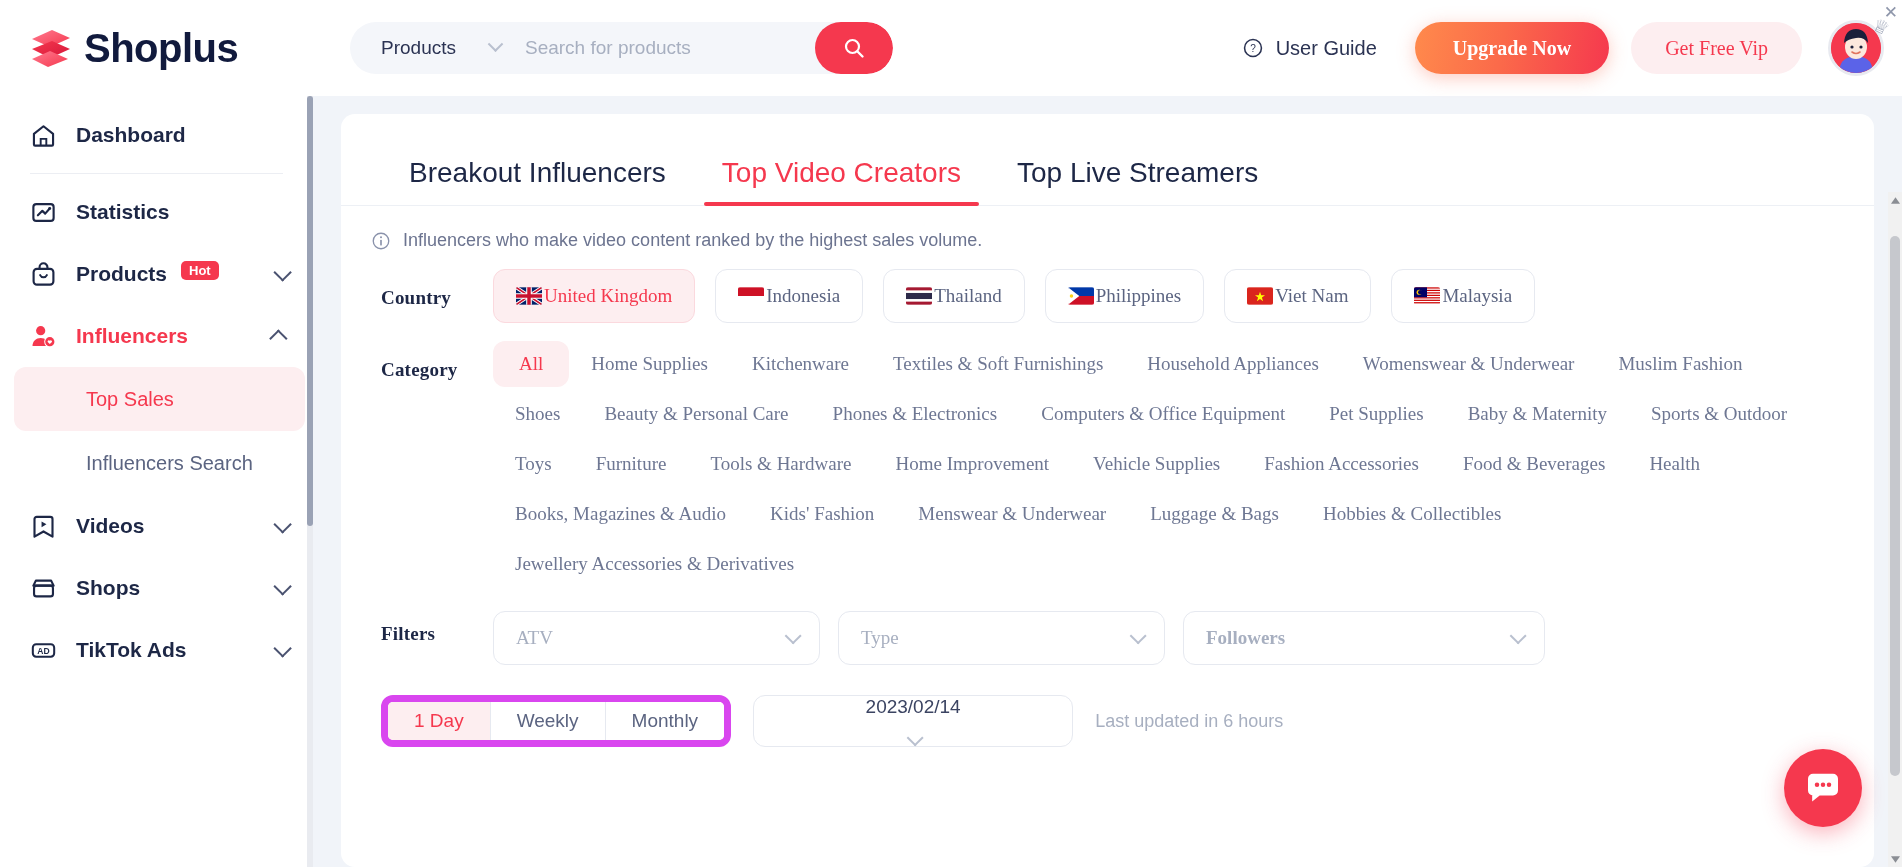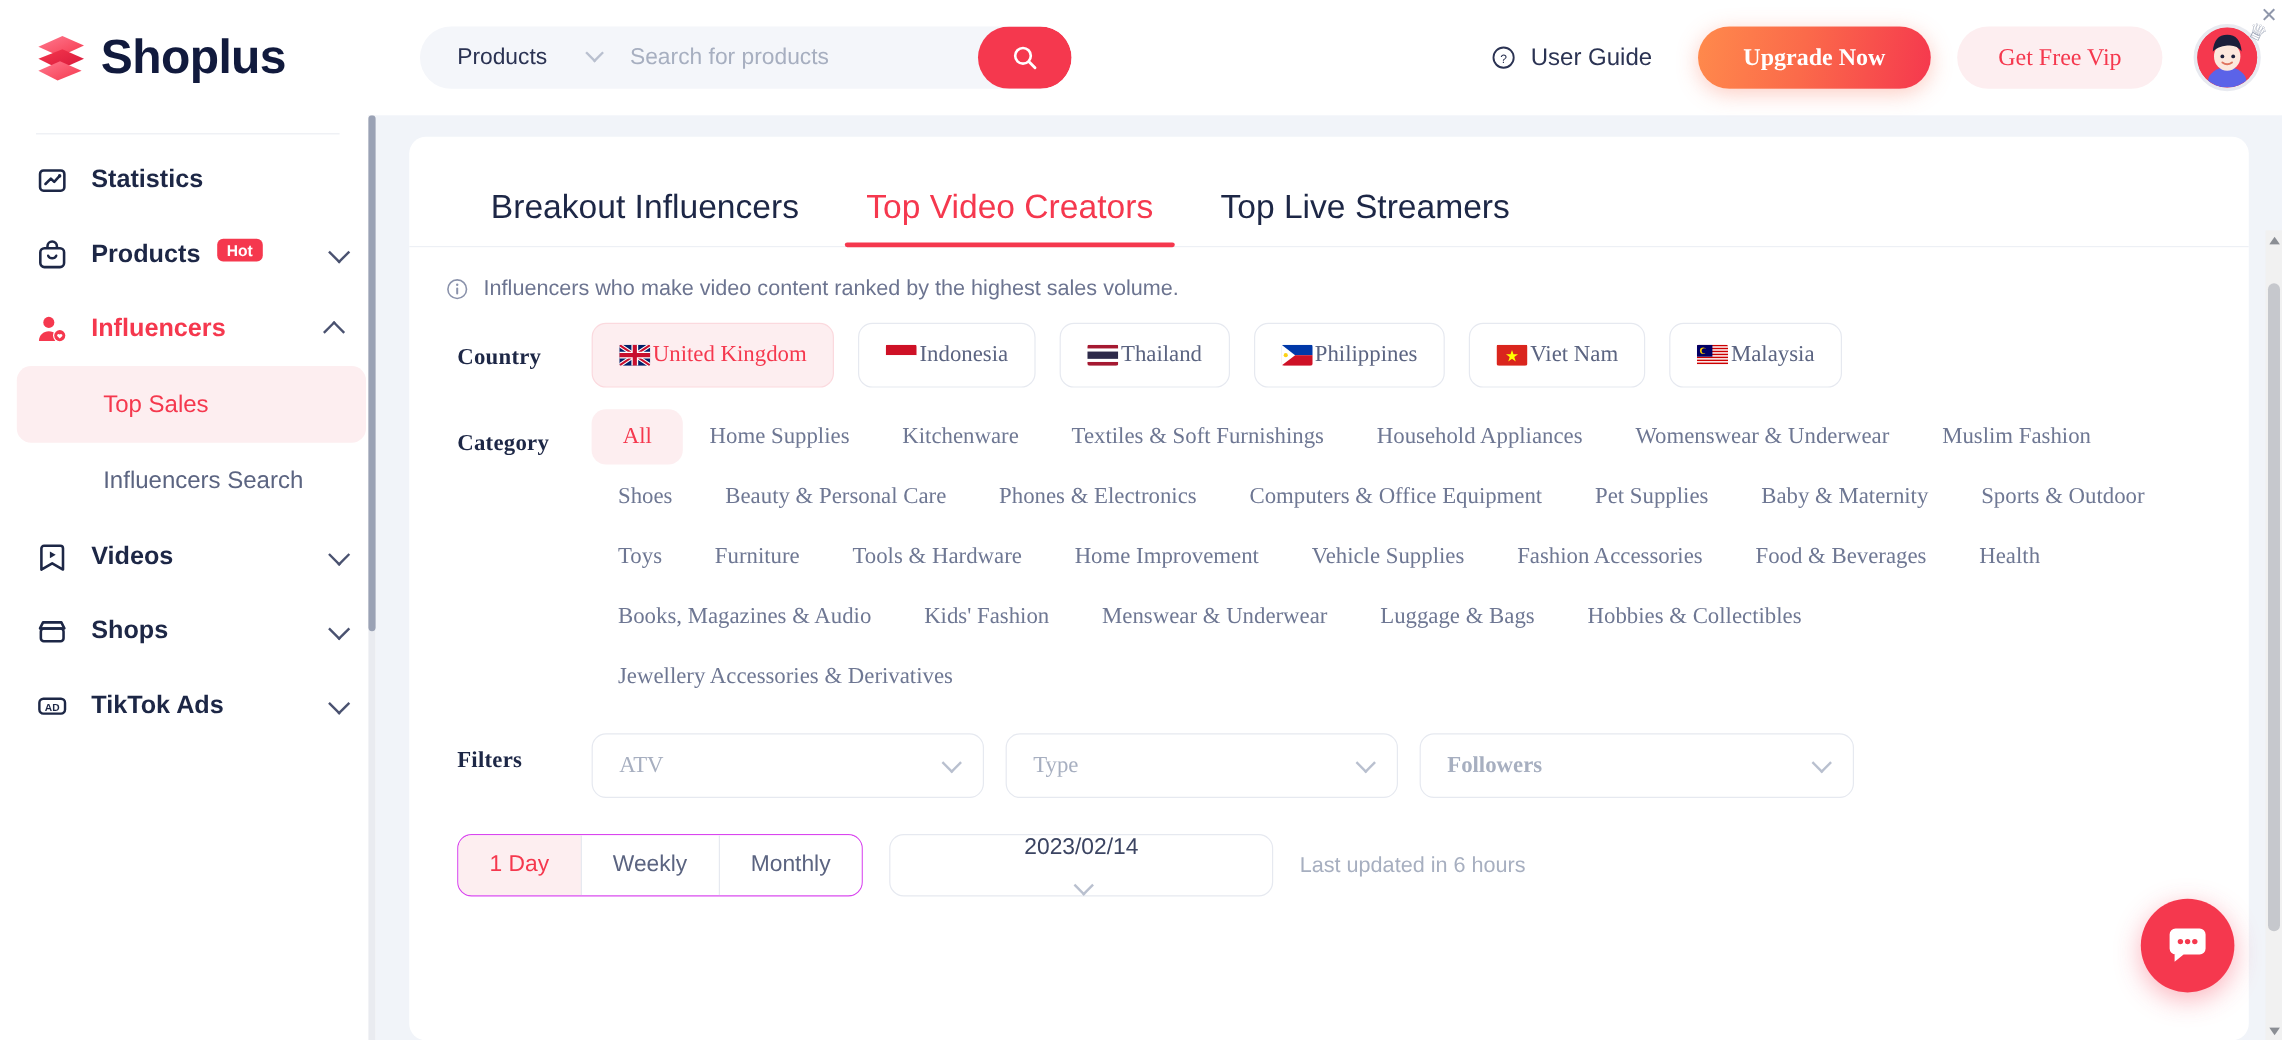--- a/index.html
+++ b/index.html
@@ -162,21 +162,21 @@
     padding: 0 22px; cursor: pointer; background: #fff;
     justify-content: space-between;
   }
   .select-box.w1 { width: 327px; }
   .select-box.w2 { width: 327px; gap: 16px; }
   .select-box.w3 { width: 362px; font-weight: bold; }
   .select-ph { font-size: 19px; color: #a7afc0; font-family: "Liberation Serif", serif; }
   .chev2 { width: 12px; height: 12px; border-right: 2px solid #b9c0cf; border-bottom: 2px solid #b9c0cf; transform: rotate(45deg) translateY(-3px); }
 
   .period-row { display: flex; align-items: center; gap: 22px; padding: 30px 0 0 0; }
-  .seg { display: flex; border: 1px solid #d946ef; border-radius: 12px; overflow: hidden; height: 52px; justify-content: flex-end; }
+  .seg { display: flex; border: 7px solid #d946ef; border-radius: 12px; overflow: hidden; height: 52px; justify-content: flex-end; }
   .seg-btn {
     font-size: 19px; color: #5b6481; background: #fff; border: none;
     padding: 0 26px; cursor: pointer; border-right: 1px solid #e6e9f0;
     font-family: "Liberation Sans", sans-serif;
   }
   .seg-btn:last-child { border-right: none; }
   .seg-btn.active { background: #fdeef0; color: #f5384e; }
   .date-box {
     border: 1px solid #e6e9f0; border-radius: 12px; height: 52px;
     width: 320px; display: flex; align-items: center; justify-content: space-between;
@@ -268,20 +268,29 @@
         <span class="crown">♕</span>
       </div>
     </div>
     <span class="close-x">✕</span>
   </div>
 
   <div class="body-row">
 
     <div class="sidebar">
 
+      <div class="nav-item">
+        <span class="nav-icon">
+          <svg width="27" height="27" viewBox="0 0 24 24" fill="none">
+            <path d="M3.5 10.5 L12 3.8 L20.5 10.5 V20 a1 1 0 0 1-1 1 H4.5 a1 1 0 0 1-1-1 Z" stroke="#1d2746" stroke-width="1.9" stroke-linejoin="round"></path>
+            <path d="M9.5 21 V15 h5 v6" stroke="#1d2746" stroke-width="1.7"></path>
+          </svg>
+        </span>
+        <span class="nav-label">Dashboard</span>
+      </div>
 
       <div class="nav-divider"></div>
 
       <div class="nav-item">
         <span class="nav-icon">
           <svg width="27" height="27" viewBox="0 0 24 24" fill="none">
             <rect x="3" y="4.5" width="18" height="15" rx="2.6" stroke="#1d2746" stroke-width="1.9"></rect>
             <path d="M7 14.5 L11 10.5 L13.5 13 L17.5 8.5" stroke="#1d2746" stroke-width="1.9" stroke-linecap="round" stroke-linejoin="round"></path>
             <circle cx="17.5" cy="8.5" r="1.3" fill="#1d2746"></circle>
           </svg>

